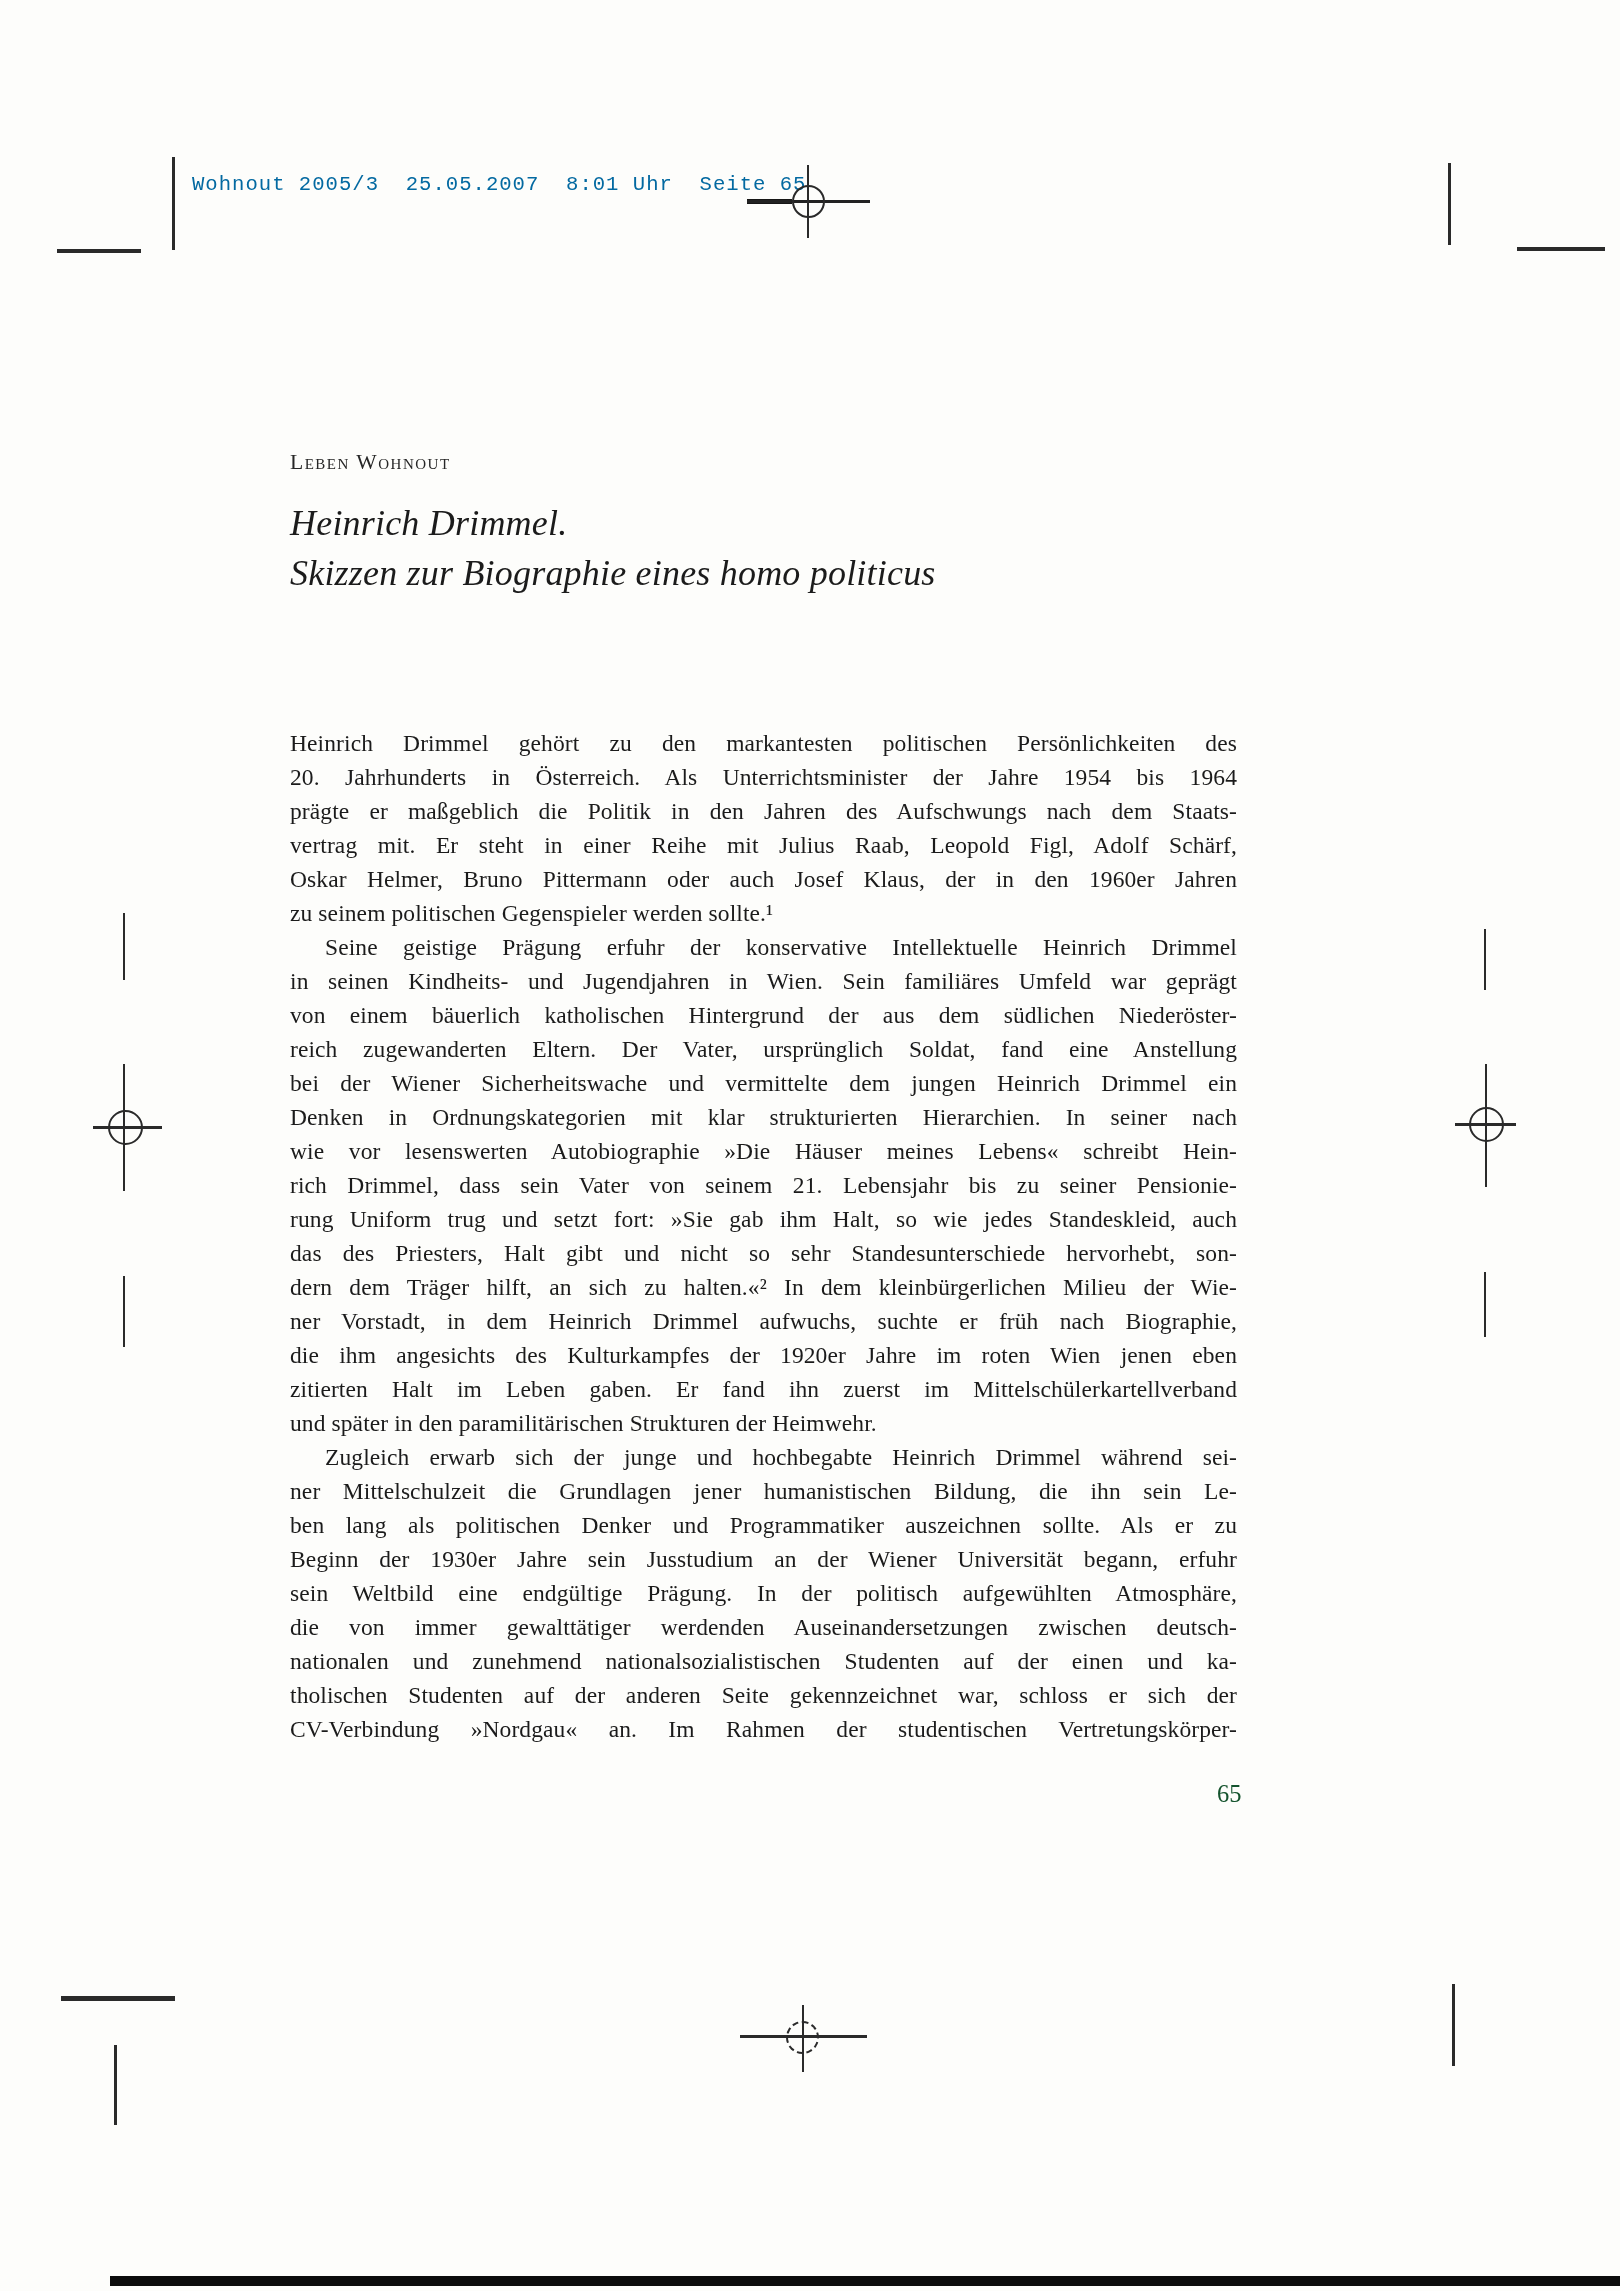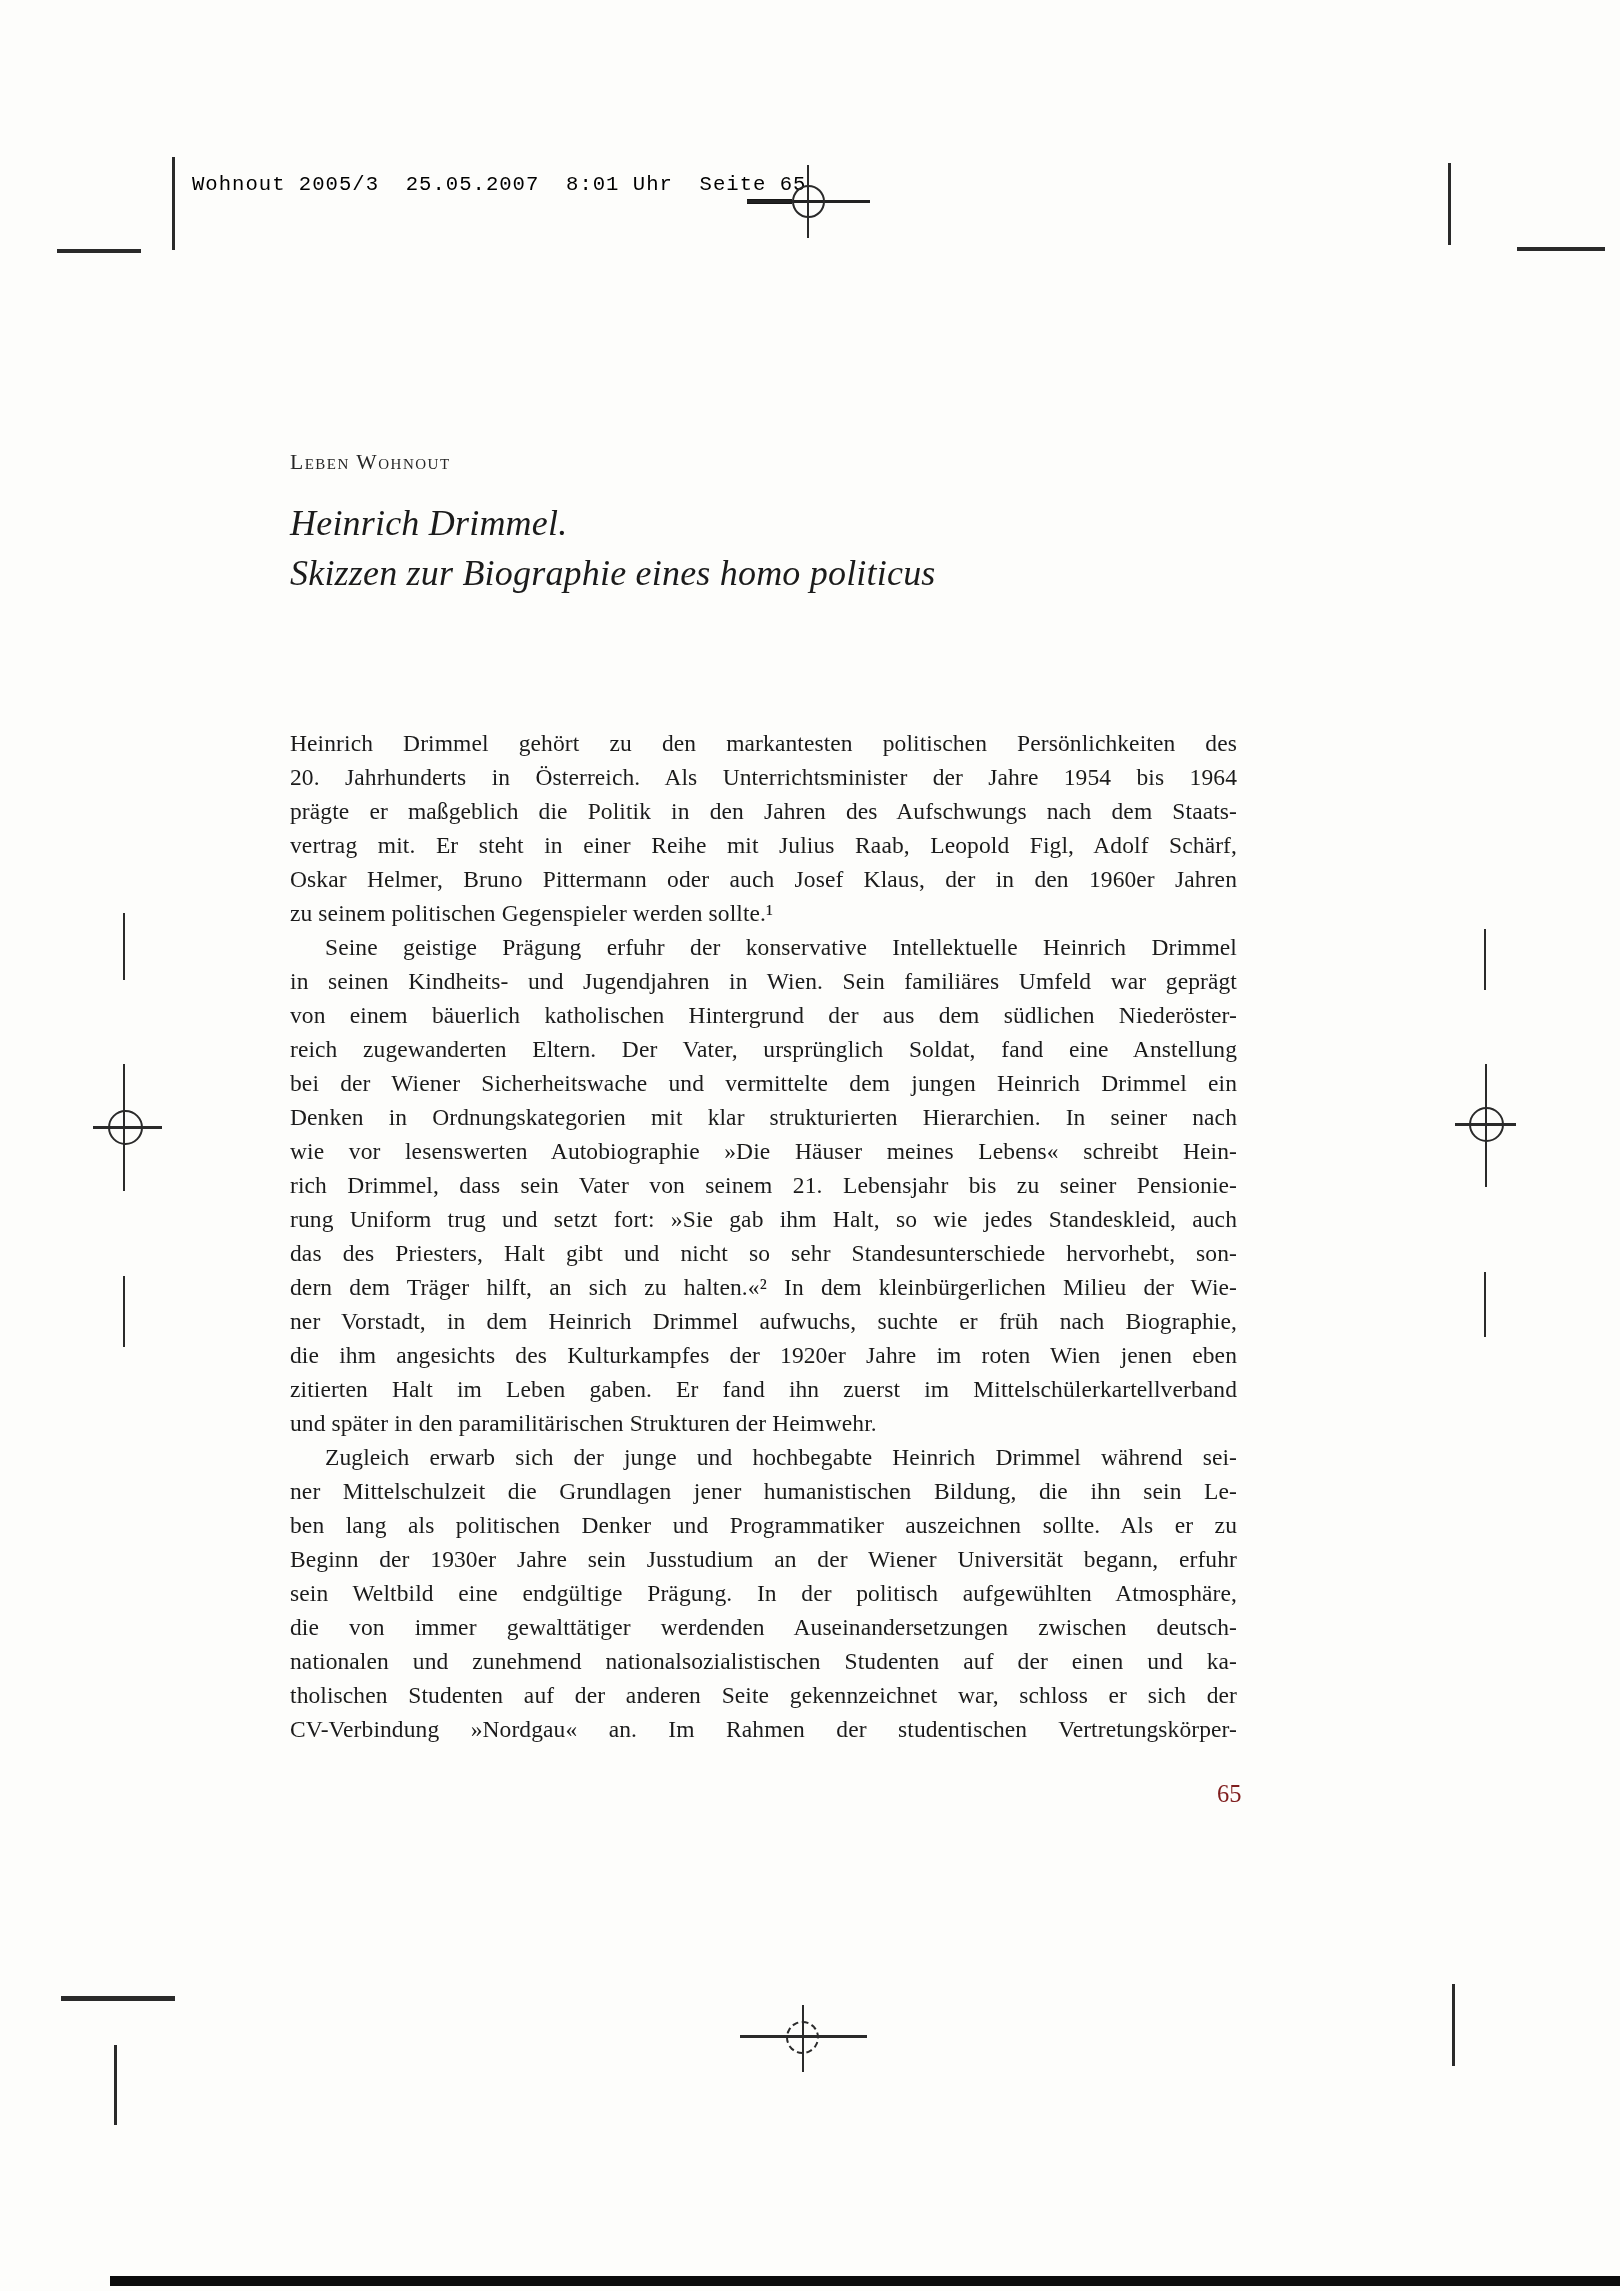--- a/index.html
+++ b/index.html
@@ -25,21 +25,21 @@
   .rm-v,.rm-h{position:absolute;background:var(--mark);}
   .rm-c{
     position:absolute;border:2px solid var(--mark);
     border-radius:50%;background:transparent;box-sizing:border-box;
   }
   .rm-c.dashed{border-style:dashed;}
   
   #print-header{
     position:absolute;left:192px;top:173px;
     font-family:"Liberation Mono", monospace;
-    font-size:20.6px;letter-spacing:1px;color:#000000;
+    font-size:20.6px;letter-spacing:1px;color:#0369a1;
     white-space:pre;
   }
   #header-underline-thick{position:absolute;left:747px;top:199px;width:45px;height:4.9px;background:#161616;}
   #header-underline{position:absolute;left:747px;top:200px;width:123px;height:2.9px;background:#222;}
   
   #author{
     position:absolute;left:290px;top:450px;
     font-variant:small-caps;font-size:21.6px;letter-spacing:1.5px;
     color:#262626;
   }
@@ -53,21 +53,21 @@
     position:absolute;left:290px;top:726px;width:947px;
     font-size:23.5px;line-height:34px;color:var(--ink);
     letter-spacing:0.1px;
   }
   .para{margin:0;padding:0;}
   .line{height:34px;white-space:nowrap;}
   .line.jl{white-space:normal;text-align:justify;text-align-last:justify;}
   .line.indent{text-indent:35px;}
   #page-number{
     position:absolute;left:1217px;top:1780px;
-    font-size:24.5px;color:#7f1d1d;
+    font-size:24.5px;color:#14532d;
   }
   
   #scan-edge{position:absolute;left:110px;top:2276px;width:1510px;height:9.8px;background:#0c0c0c;}
 </style>
 </head>
 <body>
 
 <div id="page">
 
   <div class="bar" style="left:172px;top:157px;width:2.9px;height:93px;"></div>

